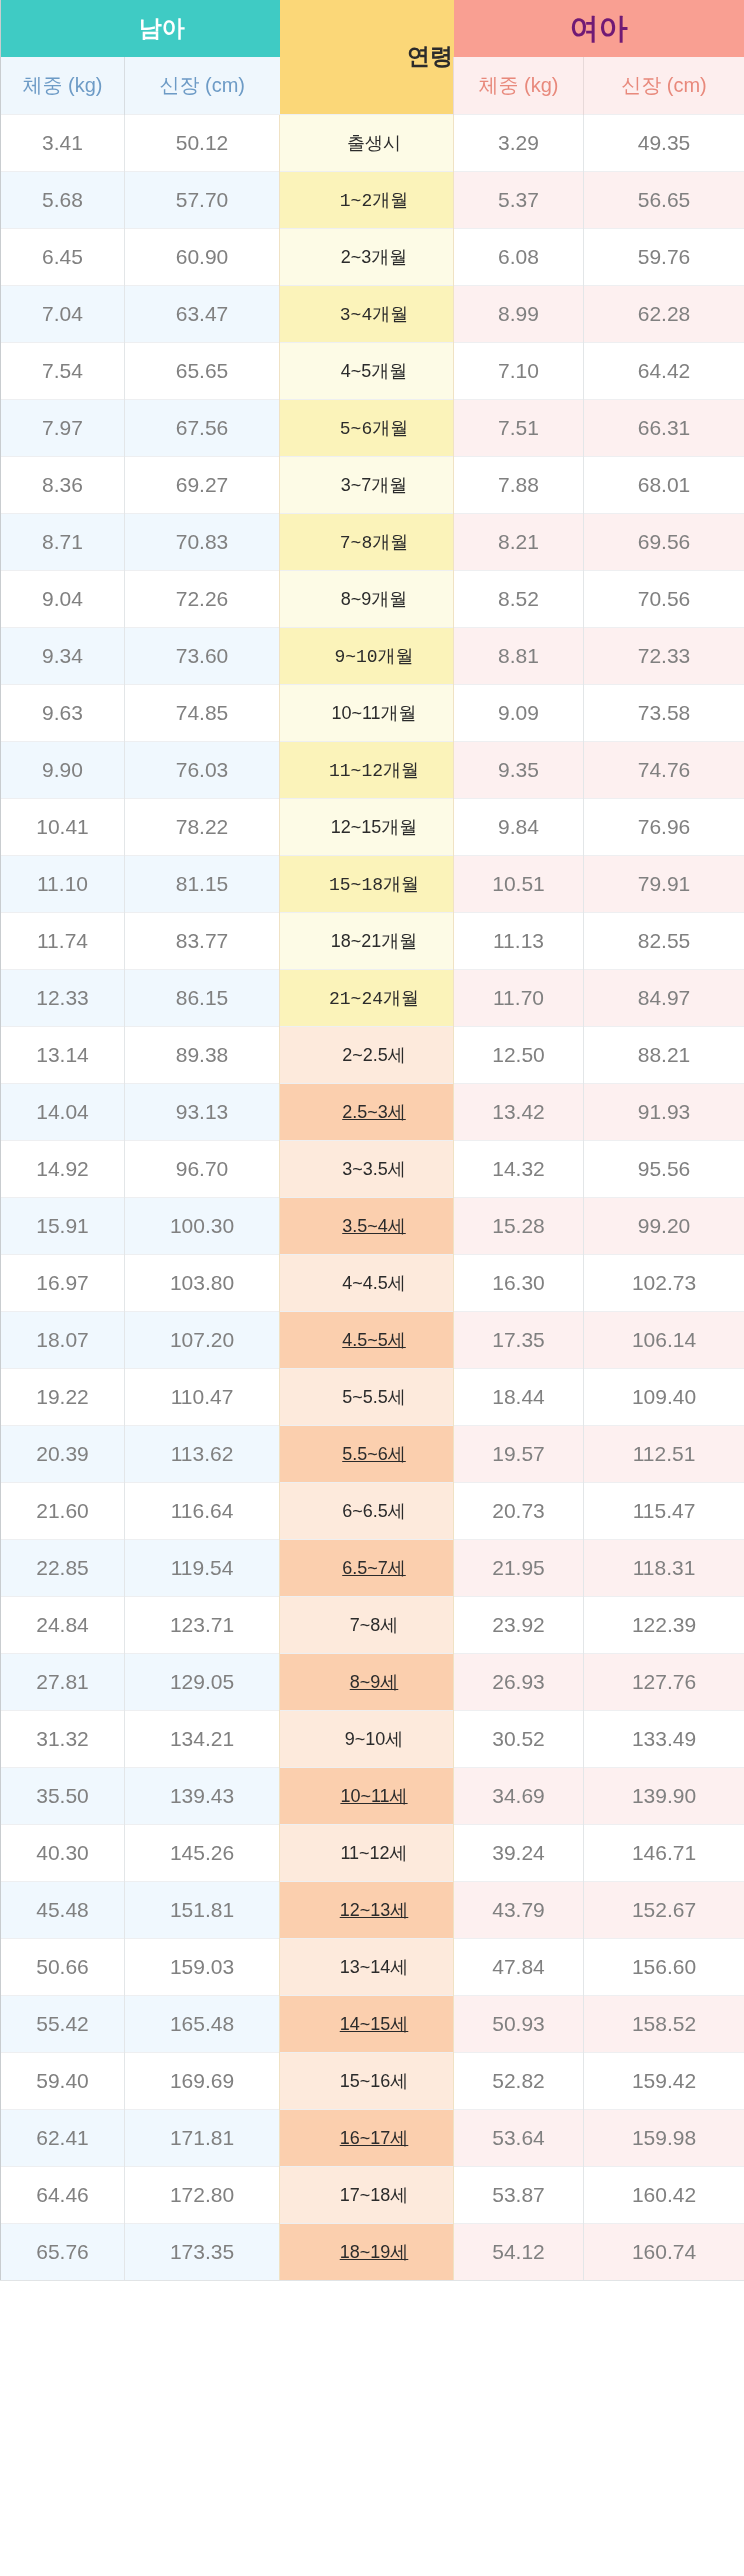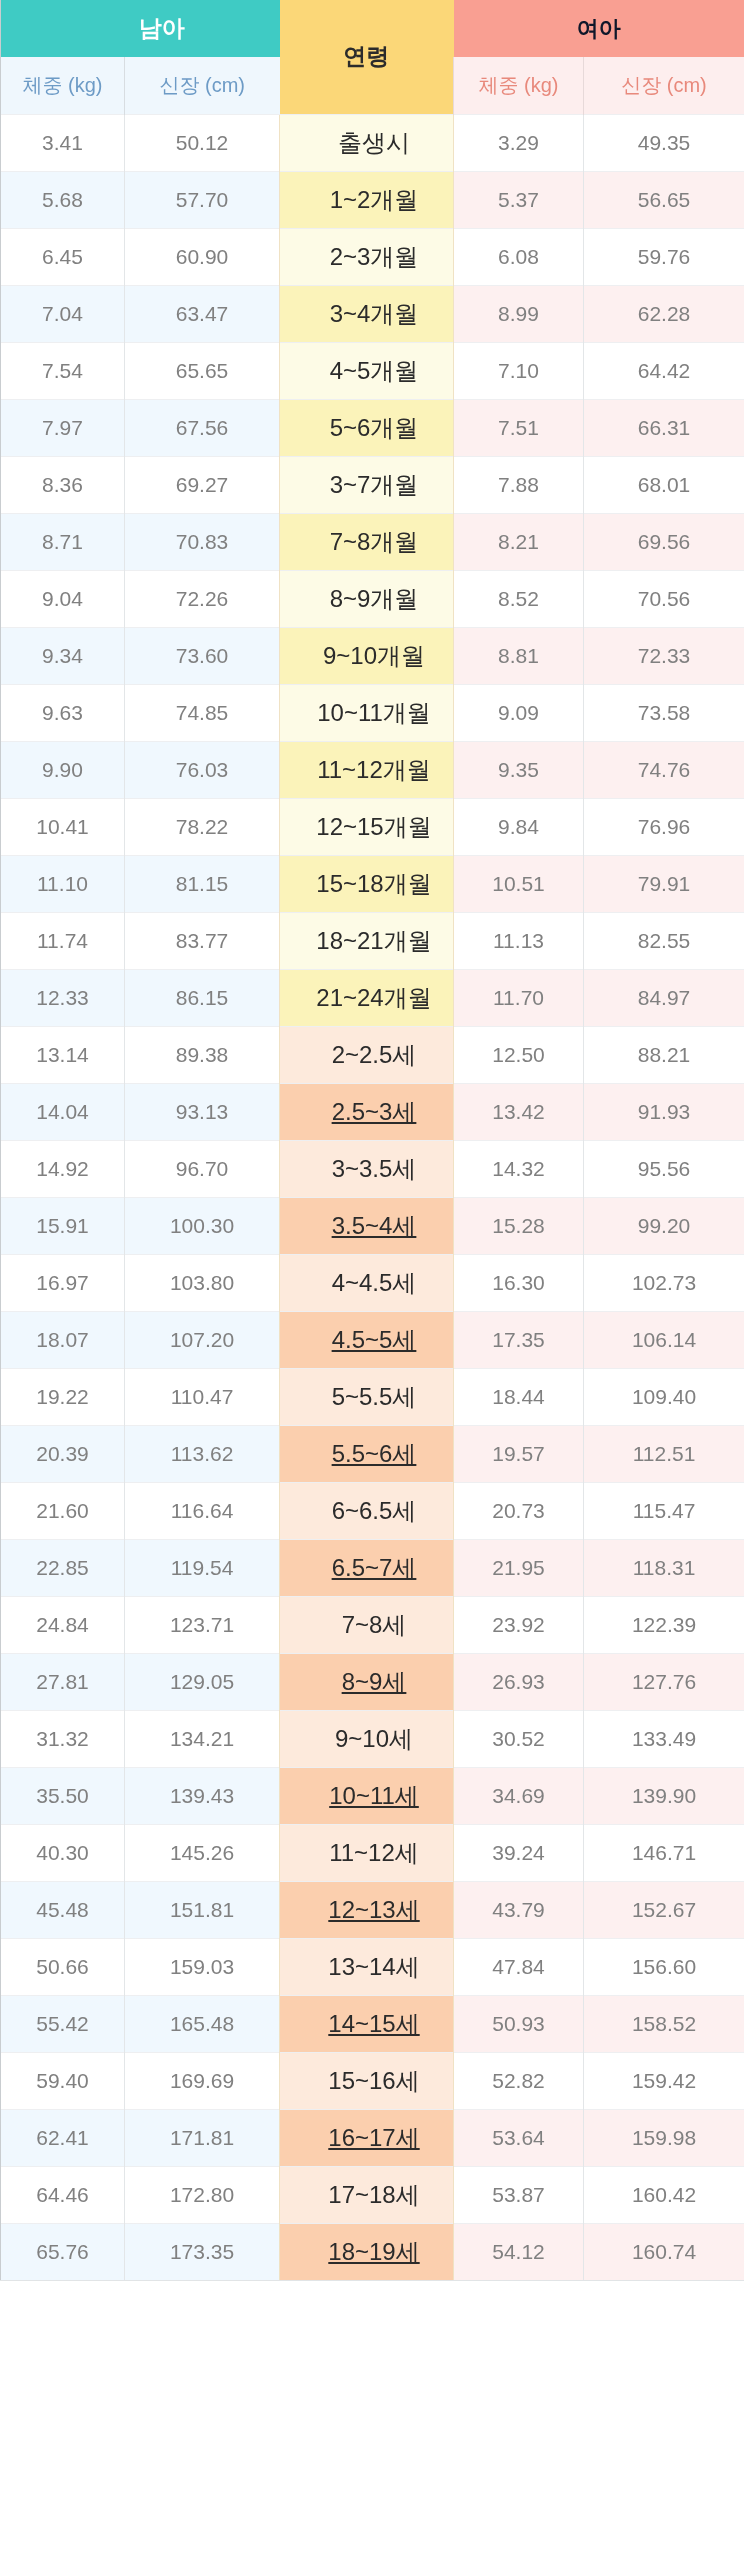--- a/index.html
+++ b/index.html
@@ -25,33 +25,33 @@
     color: #ffffff;
     font-size: 23px;
     font-weight: bold;
     height: 57px;
     text-align: center;
     border: none;
     padding-left: 43px;
   }
   th.group-girl {
     background: #f99f92;
-    color: #0f172a;
-    font-size: 22px;
+    color: #701a75;
+    font-size: 29px;
     font-weight: bold;
     height: 57px;
     text-align: center;
     border: none;
   }
   th.group-age {
     background: #fbd778;
     color: #2b2b2b;
     font-size: 23px;
     font-weight: bold;
-    text-align: center;
+    text-align: right;
     vertical-align: middle;
     border: none;
   }
   th.sub-boy {
     background: #eff7fd;
     color: #6d9bc6;
     font-size: 20px;
     font-weight: normal;
     height: 57px;
     text-align: center;
@@ -72,39 +72,39 @@
     height: 57px;
     text-align: center;
     vertical-align: middle;
     font-size: 21px;
     color: #808080;
     border-left: 0.8px solid #e3e6e8;
     border-top: 0.8px solid #eeeff1;
   }
   #growth-table td.age-cell {
     color: #2b2b2b;
-    font-size: 24px;
+    font-size: 18px;
     border-left: 0.8px solid #f0e2c4;
     border-right: 0.8px solid #f0e2c4;
     padding-left: 15px;
   }
   #growth-table td.first-col { border-left: 1.6px solid #c9cdd0; text-align: center; }
   #growth-table td.last-col  { border-right: 1.6px solid #e1e4e6; }
   #growth-table th.first-col { border-left: 1.6px solid #c9cdd0; }
   #growth-table th.last-col  { border-right: 1.6px solid #e1e4e6; }
 
   
   tr.odd td.boy   { background: #ffffff; }
   tr.even td.boy  { background: #f0f8fe; }
   
   tr.odd td.girl  { background: #ffffff; }
   tr.even td.girl { background: #fdf0f0; }
   
   tr.odd  td.age-month { background: #fdfbe6; }
-  tr.even td.age-month { background: #fbf3ba; }
+  tr.even td.age-month { background: #fbf3ba; font-family: Liberation Mono, monospace; }
   
   tr.odd  td.age-year  { background: #fdeadc; }
   tr.even td.age-year  { background: #fbcfae; text-decoration: underline; }
   tbody tr:last-child td { border-bottom: 1.6px solid #e1e4e6; }
 </style>
 </head>
 <body>
 
 <table id="growth-table">
   <colgroup>

